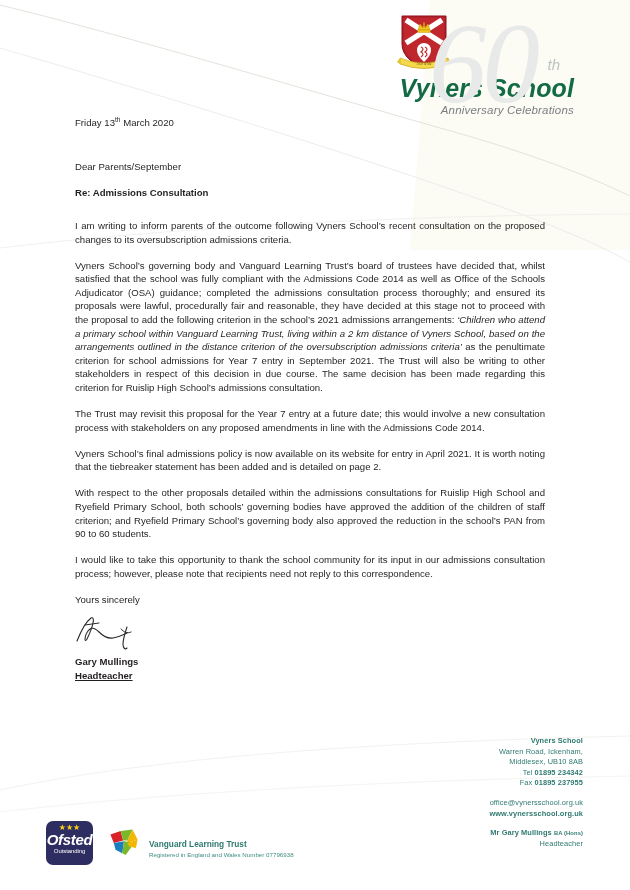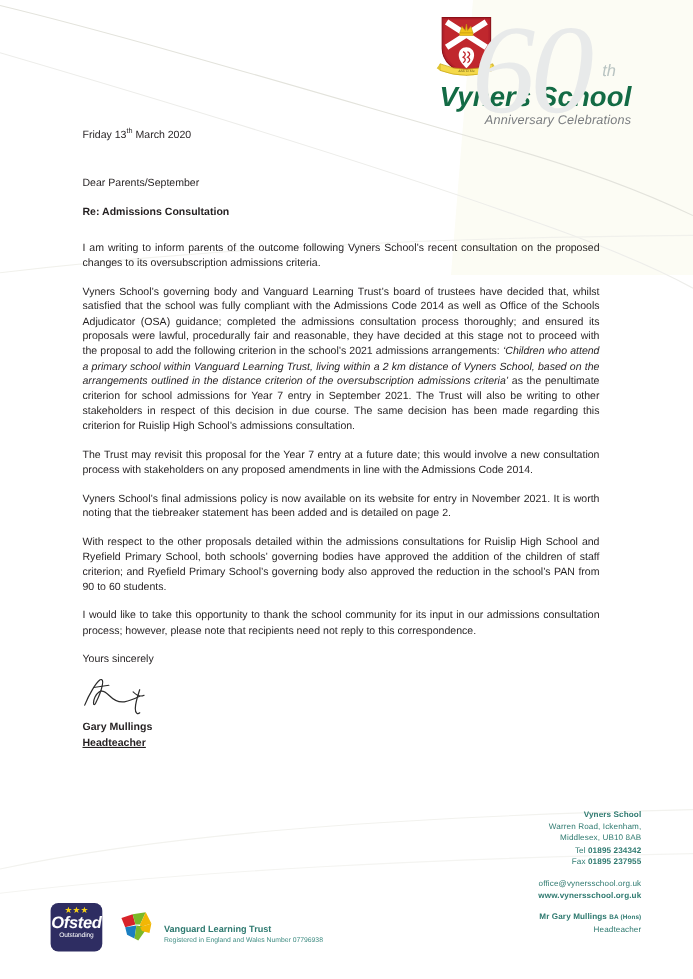--- a/index.html
+++ b/index.html
@@ -204,21 +204,21 @@
     <p class="salutation">Dear Parents/September</p>
 
     <p class="subject">Re: Admissions Consultation</p>
 
     <p>I am writing to inform parents of the outcome following Vyners School’s recent consultation on the proposed changes to its oversubscription admissions criteria.</p>
 
     <p><span>Vyners School’s governing body and Vanguard Learning Trust’s board of trustees have decided that, whilst satisfied that the school was fully compliant with the Admissions Code 2014 as well as Office of the Schools Adjudicator (OSA) guidance; completed the admissions consultation process thoroughly; and ensured its proposals were lawful, procedurally fair and reasonable, they have decided at this stage not to proceed with the proposal to add the following criterion in the school’s 2021 admissions arrangements: </span><span class="it">‘Children who attend a primary school within Vanguard Learning Trust, living within a 2 km distance of Vyners School, based on the arrangements outlined in the distance criterion of the oversubscription admissions criteria’</span><span> as the penultimate criterion for school admissions for Year 7 entry in September 2021.  The Trust will also be writing to other stakeholders in respect of this decision in due course.  The same decision has been made regarding this criterion for Ruislip High School’s admissions consultation.</span></p>
 
     <p>The Trust may revisit this proposal for the Year 7 entry at a future date; this would involve a new consultation process with stakeholders on any proposed amendments in line with the Admissions Code 2014.</p>
 
-    <p>Vyners School’s final admissions policy is now available on its website for entry in November 2021.  It is worth noting that the tiebreaker statement has been added and is detailed on page 2.</p>
+    <p>Vyners School’s final admissions policy is now available on its website for entry in April 2021.  It is worth noting that the tiebreaker statement has been added and is detailed on page 2.</p>
 
     <p>With respect to the other proposals detailed within the admissions consultations for Ruislip High School and Ryefield Primary School, both schools’ governing bodies have approved the addition of the children of staff criterion; and Ryefield Primary School’s governing body also approved the reduction in the school’s PAN from 90 to 60 students.</p>
 
     <p>I would like to take this opportunity to thank the school community for its input in our admissions consultation process; however, please note that recipients need not reply to this correspondence.</p>
 
     <p class="closing">Yours sincerely</p>
 
     <svg class="sig" viewBox="0 0 90 42">
       <path d="M8 30 C12 20 18 10 22 7 C24 6 25 8 24 12 C23 17 20 24 18 28 C17 30 16 30 16 28 C16 25 18 20 21 18 C24 16 27 18 30 21 C34 25 38 28 44 27 C50 26 54 24 58 22" stroke="#2b2b2b" stroke-width="1.1" fill="none" stroke-linecap="round"></path>
       <path d="M16 14 L30 12" stroke="#2b2b2b" stroke-width="1" fill="none" stroke-linecap="round"></path>

